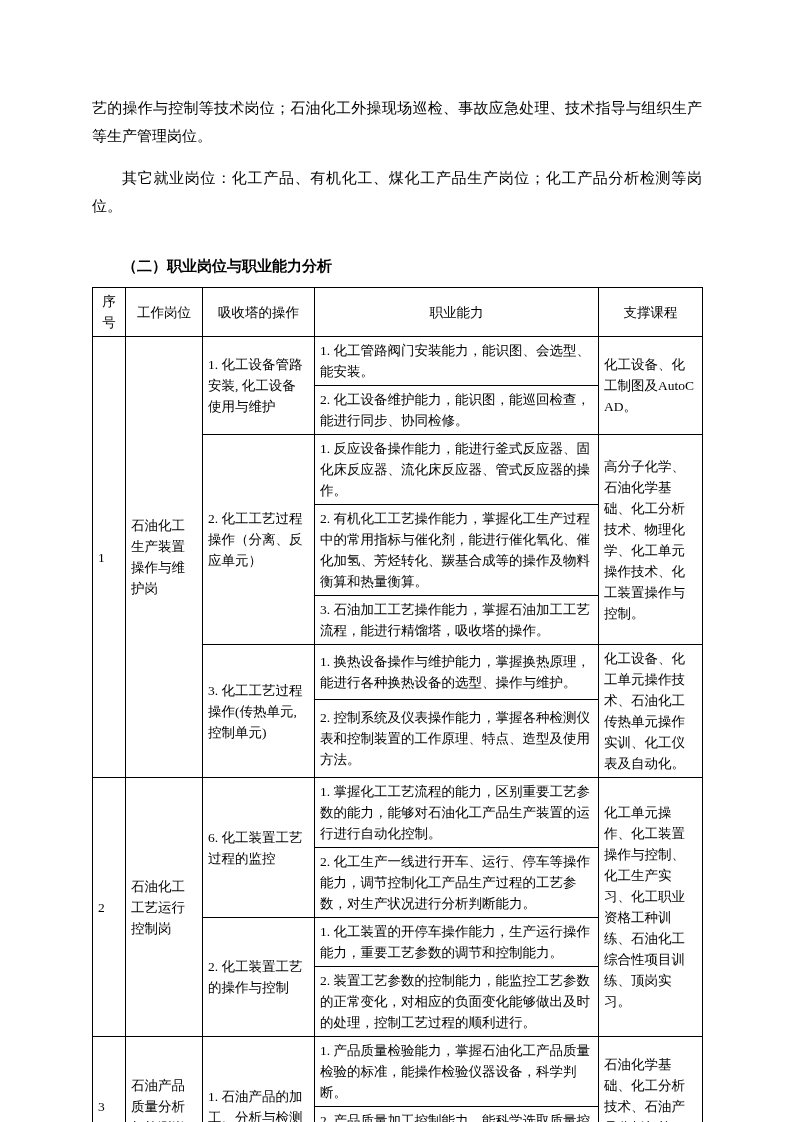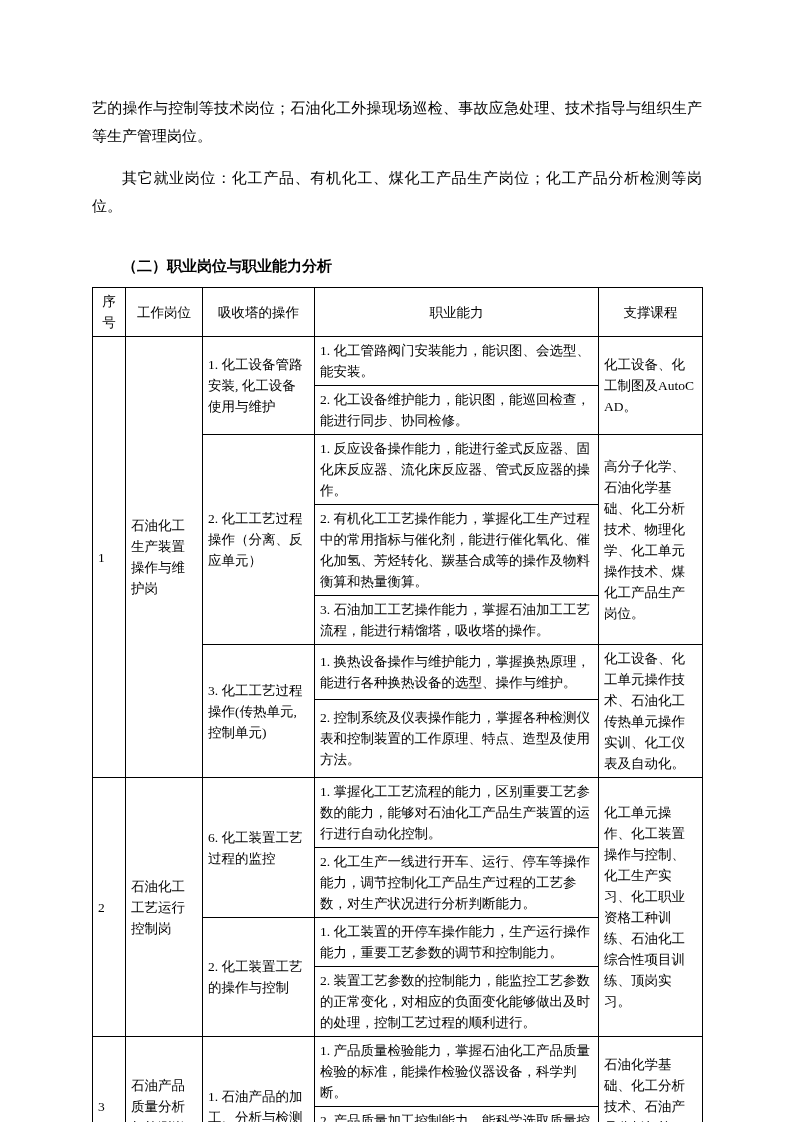--- a/index.html
+++ b/index.html
@@ -92,21 +92,21 @@
         <td class="task" rowspan="2">1. 化工设备管路安装, 化工设备使用与维护</td>
         <td class="abl">1. 化工管路阀门安装能力，能识图、会选型、能安装。</td>
         <td class="crs" rowspan="2">化工设备、化工制图及AutoCAD。</td>
       </tr>
       <tr>
         <td class="abl">2. 化工设备维护能力，能识图，能巡回检查，能进行同步、协同检修。</td>
       </tr>
       <tr>
         <td class="task" rowspan="3">2. 化工工艺过程操作（分离、反应单元）</td>
         <td class="abl">1. 反应设备操作能力，能进行釜式反应器、固化床反应器、流化床反应器、管式反应器的操作。</td>
-        <td class="crs" rowspan="3">高分子化学、石油化学基础、化工分析技术、物理化学、化工单元操作技术、煤化工产品生产岗位。</td>
+        <td class="crs" rowspan="3">高分子化学、石油化学基础、化工分析技术、物理化学、化工单元操作技术、化工装置操作与控制。</td>
       </tr>
       <tr>
         <td class="abl">2. 有机化工工艺操作能力，掌握化工生产过程中的常用指标与催化剂，能进行催化氧化、催化加氢、芳烃转化、羰基合成等的操作及物料衡算和热量衡算。</td>
       </tr>
       <tr>
         <td class="abl">3. 石油加工工艺操作能力，掌握石油加工工艺流程，能进行精馏塔，吸收塔的操作。</td>
       </tr>
       <tr>
         <td class="task" rowspan="2">3. 化工工艺过程操作(传热单元, 控制单元)</td>
         <td class="abl">1. 换热设备操作与维护能力，掌握换热原理，能进行各种换热设备的选型、操作与维护。</td>

